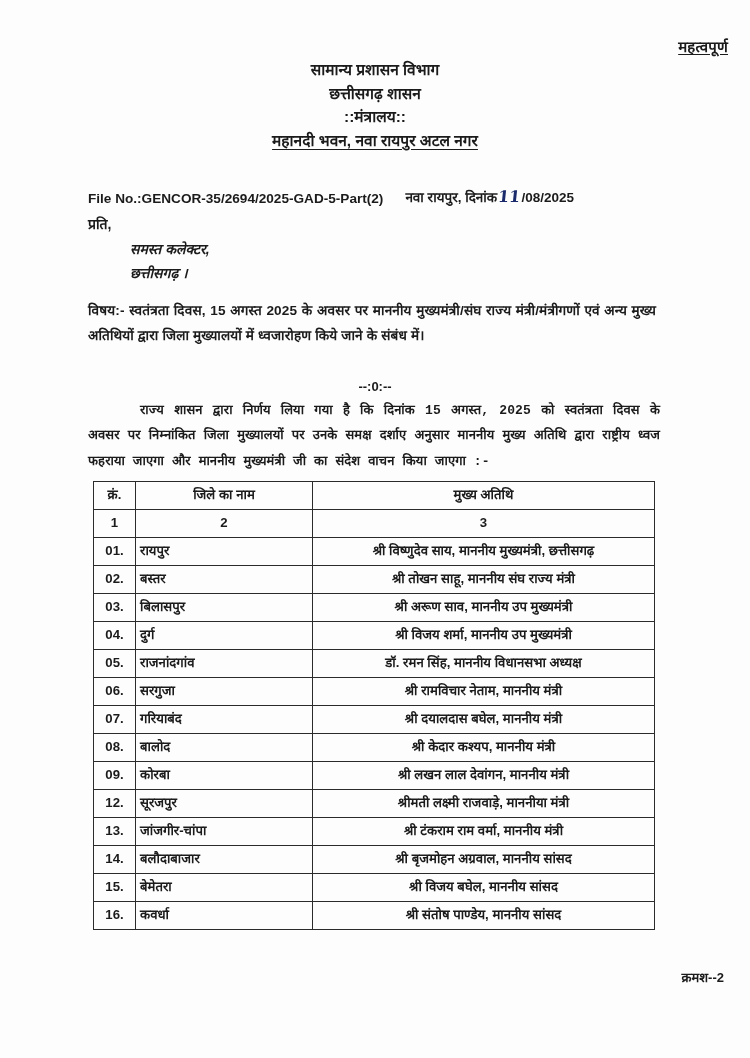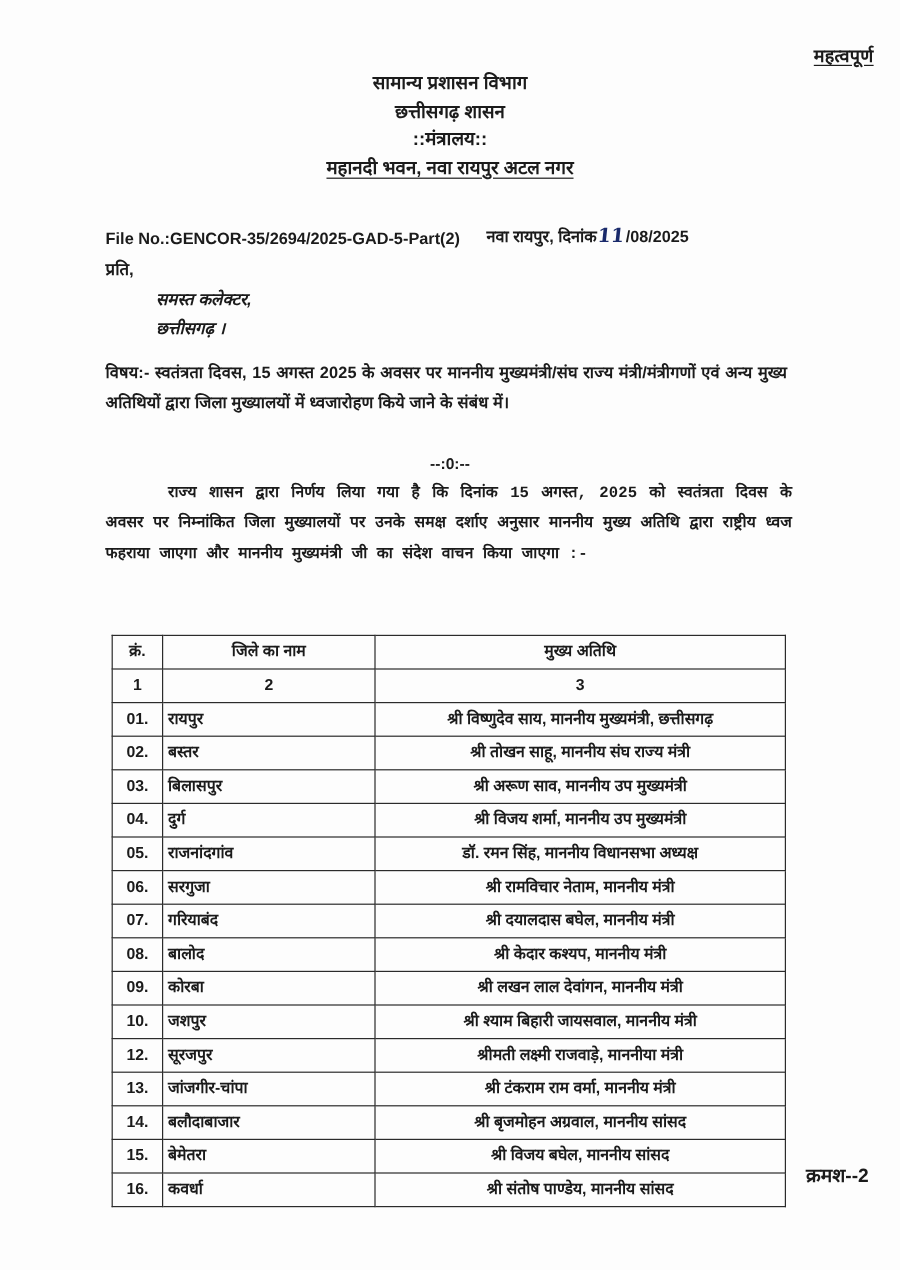--- a/index.html
+++ b/index.html
@@ -145,21 +145,20 @@
   .table-wrap {
     position: absolute;
     top: 481px;
     left: 93px;
     width: 562px;
   }
   table.main {
     border-collapse: collapse;
     width: 100%;
     table-layout: fixed;
-    margin-top: 48px;
   }
   table.main th,
   table.main td {
     border: 1px solid #2b2b2b;
     font-family: "Liberation Sans", "DejaVu Sans", sans-serif;
     font-weight: 700;
     font-size: 13.2px;
     padding: 3px 4px 4px 4px;
     line-height: 1.25;
     height: 20px;
@@ -173,21 +172,21 @@
   .num-row td { text-align: center; font-size: 13.4px; }
   td.sn  { text-align: center; padding-left: 2px; padding-right: 2px; }
   td.dist { text-align: left; padding-left: 5px; }
   td.guest { text-align: center; padding-left: 6px; }
 
   
   .footer {
     position: absolute;
     top: 968px;
     right: 26px;
-    font-size: 16px;
+    font-size: 13px;
     font-weight: 700;
     font-family: "Liberation Sans", "DejaVu Sans", sans-serif;
   }
 </style>
 </head>
 <body>
 
 <div class="page">
 
   <div class="important-mark">महत्वपूर्ण</div>
@@ -277,25 +276,20 @@
             <td class="sn">08.</td>
             <td class="dist">बालोद</td>
             <td class="guest">श्री केदार कश्यप, माननीय मंत्री</td>
           </tr>
           <tr>
             <td class="sn">09.</td>
             <td class="dist">कोरबा</td>
             <td class="guest">श्री लखन लाल देवांगन, माननीय मंत्री</td>
           </tr>
           <tr>
-            <td class="sn">10.</td>
-            <td class="dist">जशपुर</td>
-            <td class="guest">श्री श्याम बिहारी जायसवाल, माननीय मंत्री</td>
-          </tr>
-          <tr>
             <td class="sn">12.</td>
             <td class="dist">सूरजपुर</td>
             <td class="guest">श्रीमती लक्ष्मी राजवाड़े, माननीया मंत्री</td>
           </tr>
           <tr>
             <td class="sn">13.</td>
             <td class="dist">जांजगीर-चांपा</td>
             <td class="guest">श्री टंकराम राम वर्मा, माननीय मंत्री</td>
           </tr>
           <tr>

